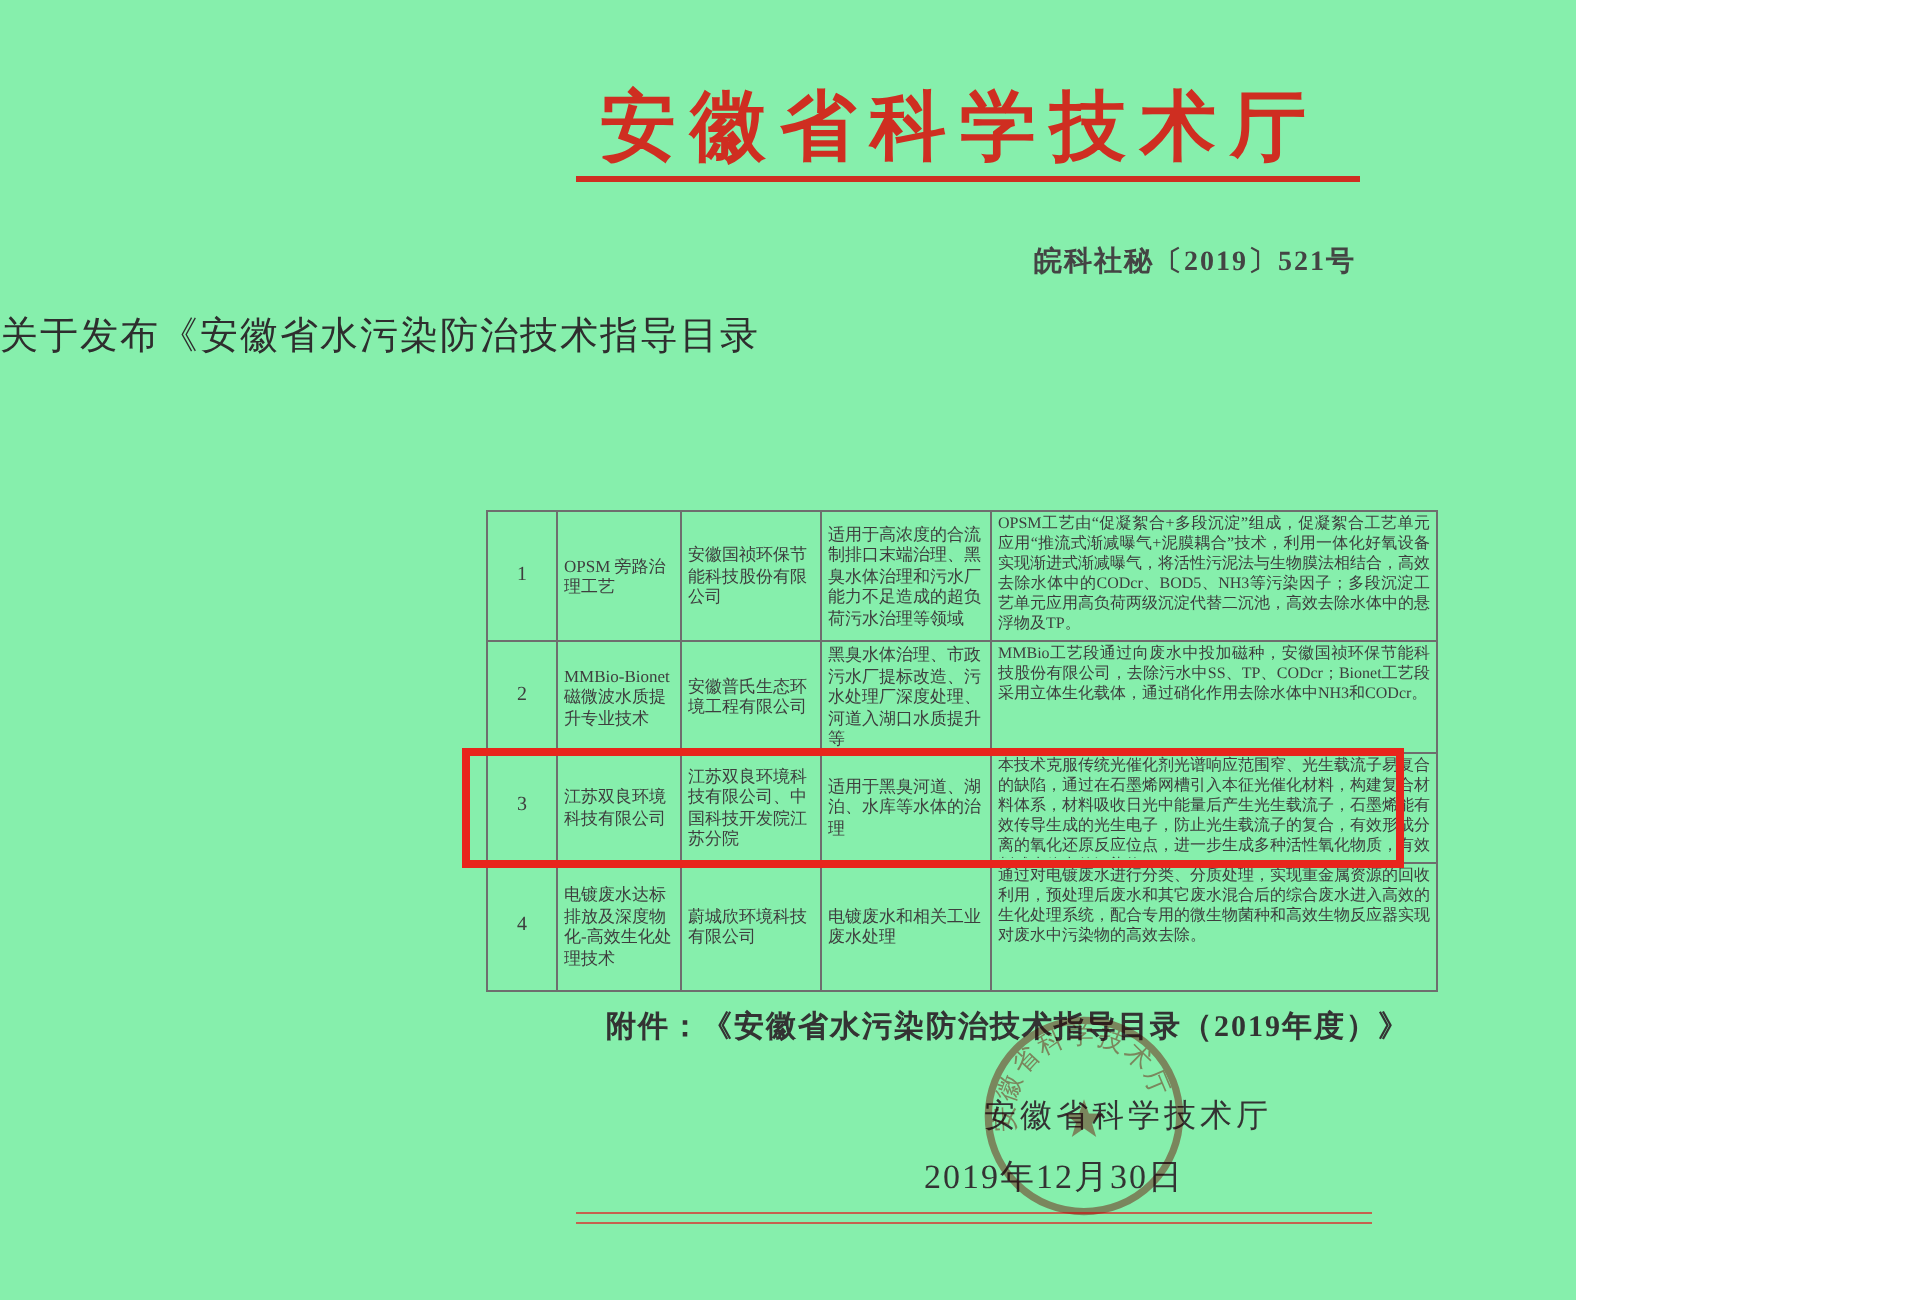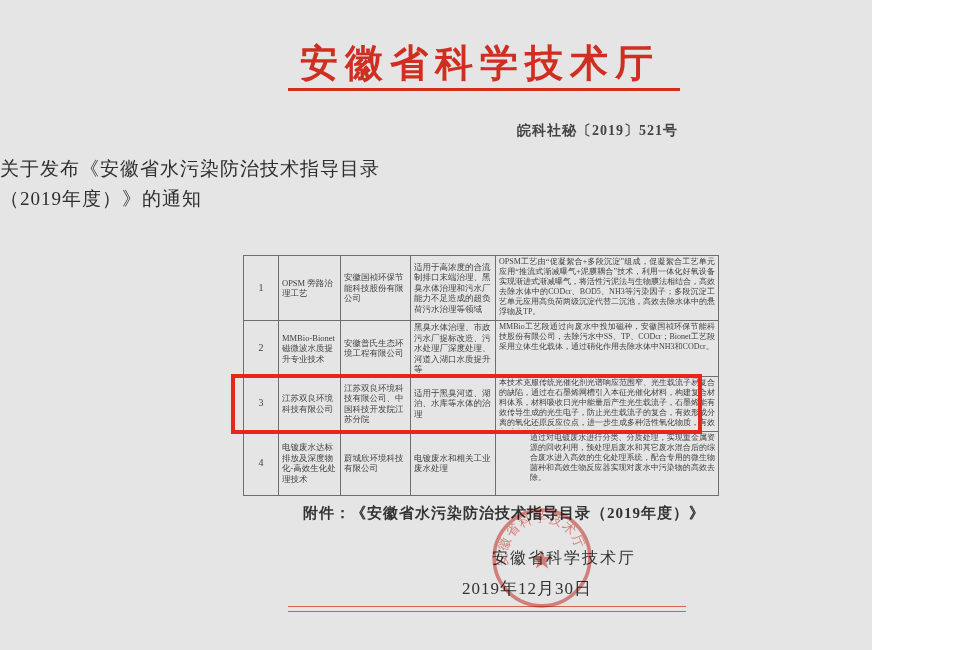--- a/index.html
+++ b/index.html
@@ -1,37 +1,37 @@
 <!DOCTYPE html>
 <html><head>
 <meta charset="utf-8">
 <style>
   html,body{margin:0;padding:0;background:#ffffff;}
-  .page{position:relative;width:872px;height:650px;background:#e5e5e5;overflow:hidden;
+  .page{position:relative;width:788px;height:650px;background:#86efac;overflow:hidden;
         font-family:"Liberation Serif","DejaVu Serif",serif;color:#3b3b3b;}
   
   .letterhead{position:absolute;top:38px;left:0;width:960px;text-align:center;
     font-size:38px;font-weight:bold;color:#cf2e21;letter-spacing:7px;}
   .letterhead-rule{position:absolute;top:88px;left:288px;width:392px;height:3px;background:#cf2e21;}
   .doc-number{position:absolute;top:122px;left:517px;font-size:14px;color:#444;letter-spacing:1px;font-weight:bold;}
   .doc-title{position:absolute;top:154px;left:0;width:960px;text-align:left;
     font-size:19px;font-weight:normal;color:#2e2e2e;line-height:30px;letter-spacing:1px;}
   
   table.tech{position:absolute;top:255px;left:243px;width:475px;border-collapse:collapse;
     table-layout:fixed;font-size:8.5px;line-height:10.5px;color:#3e3e3e;}
   table.tech th,table.tech td{border:1px solid #6e6e6e;padding:1px 3px;overflow:hidden;
     font-weight:normal;word-wrap:break-word;}
   table.tech th{font-size:9px;color:#333;text-align:center;height:13px;line-height:11px;}
   tr.r1{height:65px;} tr.r2{height:45px;} tr.r3{height:55px;} tr.r4{height:64px;}
   td.no{text-align:center;vertical-align:middle;font-size:10px;}
   td.name,td.provider,td.scope{vertical-align:middle;text-align:left;}
   td.desc{vertical-align:top;text-align:justify;font-size:8px;line-height:10px;}
   .clip{overflow:hidden;}
   tr.r1 .clip{max-height:61px;} tr.r2 .clip{max-height:41px;}
-  tr.r3 .clip{max-height:51px;} tr.r4 .clip{max-height:60px;margin-left:31px;}
+  tr.r3 .clip{max-height:51px;} tr.r4 .clip{max-height:60px;}
   
   .highlight-box{position:absolute;left:231px;top:374px;width:463px;height:52px;
     border:4px solid #e8251c;z-index:5;}
   
   .attachment{position:absolute;top:504px;left:303px;font-size:15px;color:#333;letter-spacing:1px;font-weight:bold;}
   .issuer{position:absolute;top:548px;left:492px;font-size:16px;color:#333;letter-spacing:2px;}
   .issue-date{position:absolute;top:577px;left:462px;font-size:17px;color:#333;letter-spacing:1px;}
   
   .seal{position:absolute;left:490px;top:506px;width:104px;height:104px;
     opacity:0.68;mix-blend-mode:multiply;z-index:6;}
@@ -44,21 +44,20 @@
 
 <div class="page">
 
   <div class="letterhead">安徽省科学技术厅</div>
   <div class="letterhead-rule"></div>
 
   <div class="doc-number">皖科社秘〔2019〕521号</div>
 
   <div class="doc-title">
     <div>关于发布《安徽省水污染防治技术指导目录</div>
-    <div>（2019年度）》的通知</div>
   </div>
 
   <table class="tech">
     <colgroup>
       <col style="width:35px">
         <col style="width:62px">
         <col style="width:70px">
       <col style="width:85px">
         <col style="width:223px">
     </colgroup>

